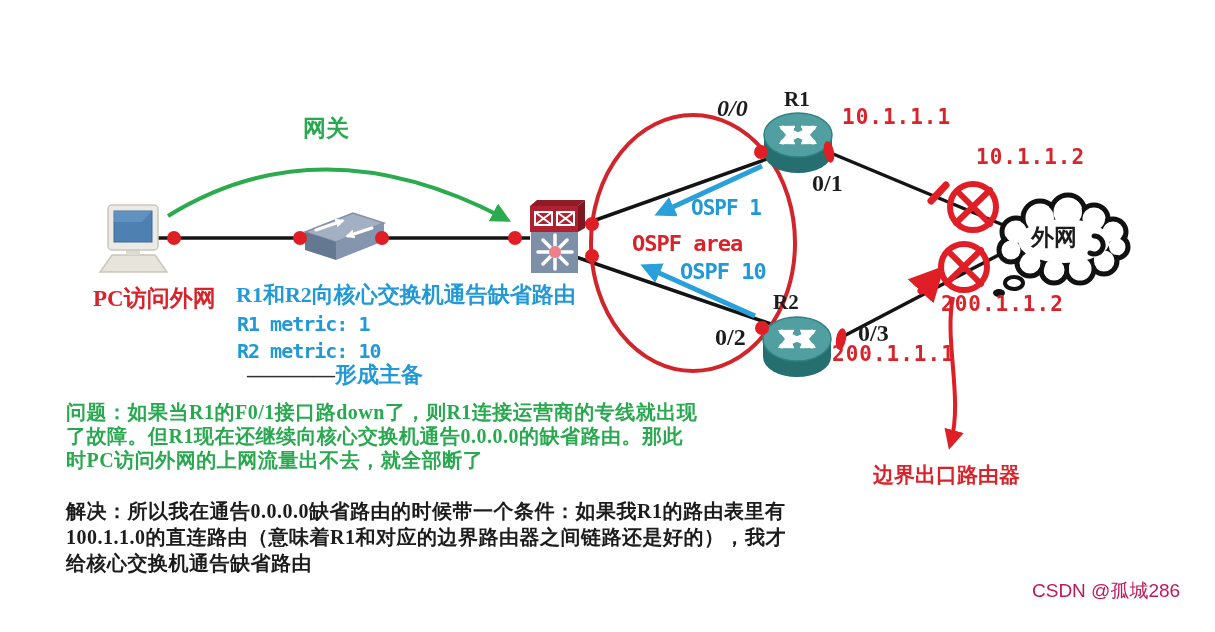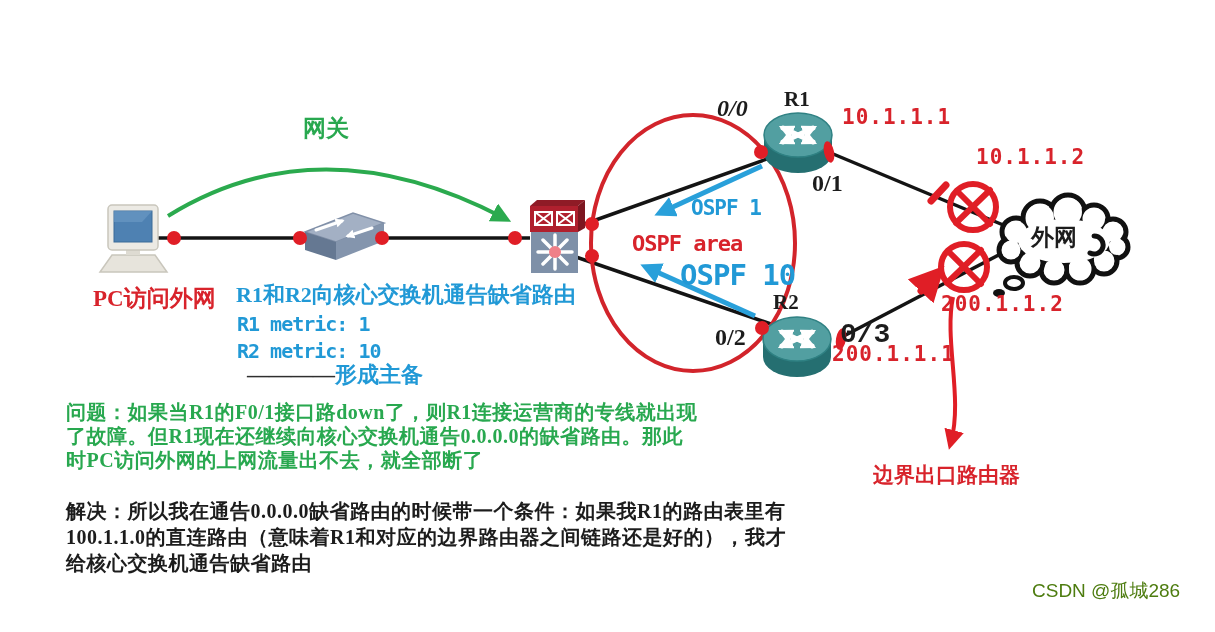--- a/index.html
+++ b/index.html
@@ -9,21 +9,21 @@
   }
   svg{position:absolute;left:0;top:0;}
   .lbl{
     position:absolute;font-weight:bold;white-space:nowrap;line-height:1.1;
     font-family:"Liberation Serif","DejaVu Serif",serif;color:#1c1c1c;
   }
   .mono{font-family:"DejaVu Sans Mono","Liberation Mono",monospace;letter-spacing:-1px;}
   .red{color:#d8232b;}
   .blue{color:#2199d6;}
   .green{color:#28a84f;}
-  .gray{color:#4d7c0f;font-family:"Liberation Sans","DejaVu Sans",sans-serif;font-weight:normal;}
+  .gray{color:#be185d;font-family:"Liberation Sans","DejaVu Sans",sans-serif;font-weight:normal;}
   .dash-dark{color:#2f2f2f;}
 </style>
 </head>
 <body>
 
 <div class="canvas">
 
 <svg width="1215" height="632" viewBox="0 0 1215 632">
   <defs>
     <marker id="aw" viewBox="0 0 10 10" refX="7" refY="5" markerWidth="3" markerHeight="3" orient="auto-start-reverse">
@@ -181,25 +181,25 @@
   <span class="dash-dark">————</span><span class="blue">形成主备</span>
 </div>
 
 <div class="lbl" style="left:717px;top:95px;font-size:24px;font-style:italic;">0/0</div>
 <div class="lbl" style="left:784px;top:88px;font-size:21px;">R1</div>
 <div class="lbl red mono" style="left:842px;top:106px;font-size:21px;letter-spacing:1px;">10.1.1.1</div>
 <div class="lbl" style="left:812px;top:170px;font-size:24px;">0/1</div>
 
 <div class="lbl blue mono" style="left:691px;top:197px;font-size:21px;">OSPF 1</div>
 <div class="lbl red mono" style="left:632px;top:232px;font-size:22px;">OSPF area</div>
-<div class="lbl blue mono" style="left:680px;top:260px;font-size:29px;">OSPF 10</div>
+<div class="lbl blue mono" style="left:680px;top:260px;font-size:22px;">OSPF 10</div>
 
 <div class="lbl" style="left:773px;top:291px;font-size:21px;">R2</div>
 <div class="lbl" style="left:715px;top:324px;font-size:24px;">0/2</div>
-<div class="lbl" style="left:840px;top:320px;font-size:28px;font-family:Liberation Mono, monospace;">0/3</div>
+<div class="lbl" style="left:858px;top:320px;font-size:24px;">0/3</div>
 <div class="lbl red mono" style="left:832px;top:343px;font-size:21px;letter-spacing:1px;">200.1.1.1</div>
 
 <div class="lbl red mono" style="left:976px;top:146px;font-size:21px;letter-spacing:1px;">10.1.1.2</div>
 <div class="lbl red mono" style="left:941px;top:293px;font-size:21px;letter-spacing:1px;">200.1.1.2</div>
 
 <div class="lbl" style="left:1031px;top:225px;font-size:23px;">外网</div>
 <div class="lbl red" style="left:873px;top:464px;font-size:21px;">边界出口路由器</div>
 
 <div class="lbl green" style="left:66px;top:401px;font-size:20px;letter-spacing:0.5px;">问题：如果当R1的F0/1接口路down了，则R1连接运营商的专线就出现</div>
 <div class="lbl green" style="left:66px;top:425px;font-size:20px;letter-spacing:0.5px;">了故障。但R1现在还继续向核心交换机通告0.0.0.0的缺省路由。那此</div>

